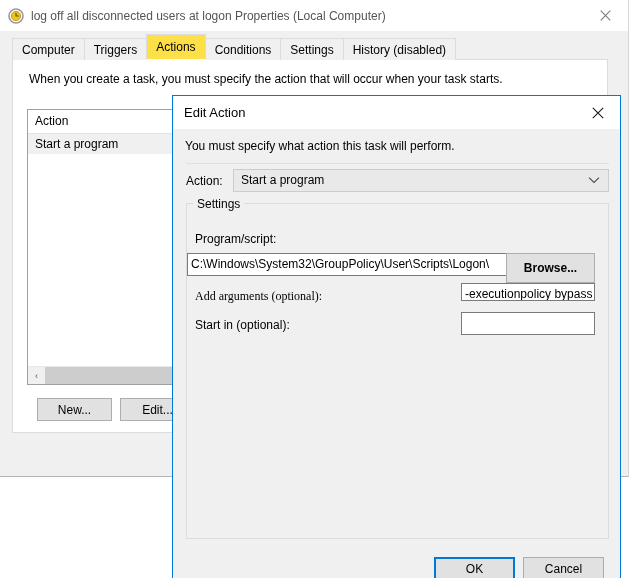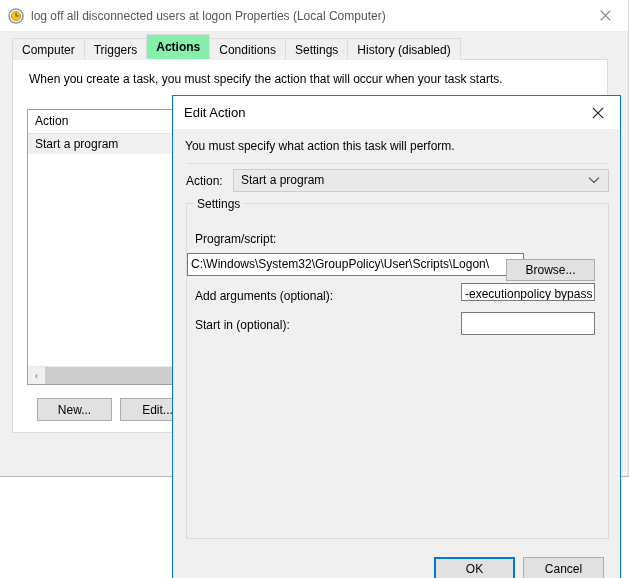--- a/index.html
+++ b/index.html
@@ -90,26 +90,25 @@
     border-bottom: none;
     margin-right: -1px;
     box-sizing: border-box;
     white-space: nowrap;
     cursor: default;
     color: #000;
   }
   .tab.active {
     height: 26px;
     line-height: 25px;
-    background: #86efac;
+    background: #fde047;
     border: 1px solid #dcdcdc;
     border-bottom: 1px solid #ffffff;
     position: relative;
     z-index: 4;
-    font-weight: bold;
   }
 
   
   #tabpage {
     position: absolute;
     left: 12px;
     top: 59px;
     width: 596px;
     height: 374px;
     background: #ffffff;
@@ -353,29 +352,31 @@
   #prog-input {
     position: absolute;
     left: 14px;
     top: 157px;
     width: 337px;
     height: 23px;
   }
   #btn-browse {
     position: absolute;
     left: 333px;
-    top: 163px;
+    top: 157px;
     width: 89px;
-    height: 22px;
+    height: 30px;
+    font-weight: bold;
   }
   #args-label {
     position: absolute;
     left: 22px;
     top: 193px;
     font-size: 12px;
+    font-family: Liberation Serif, serif;
   }
   #args-input {
     position: absolute;
     left: 288px;
     top: 187px;
     width: 134px;
     height: 18px;
   }
   #startin-label {
     position: absolute;

